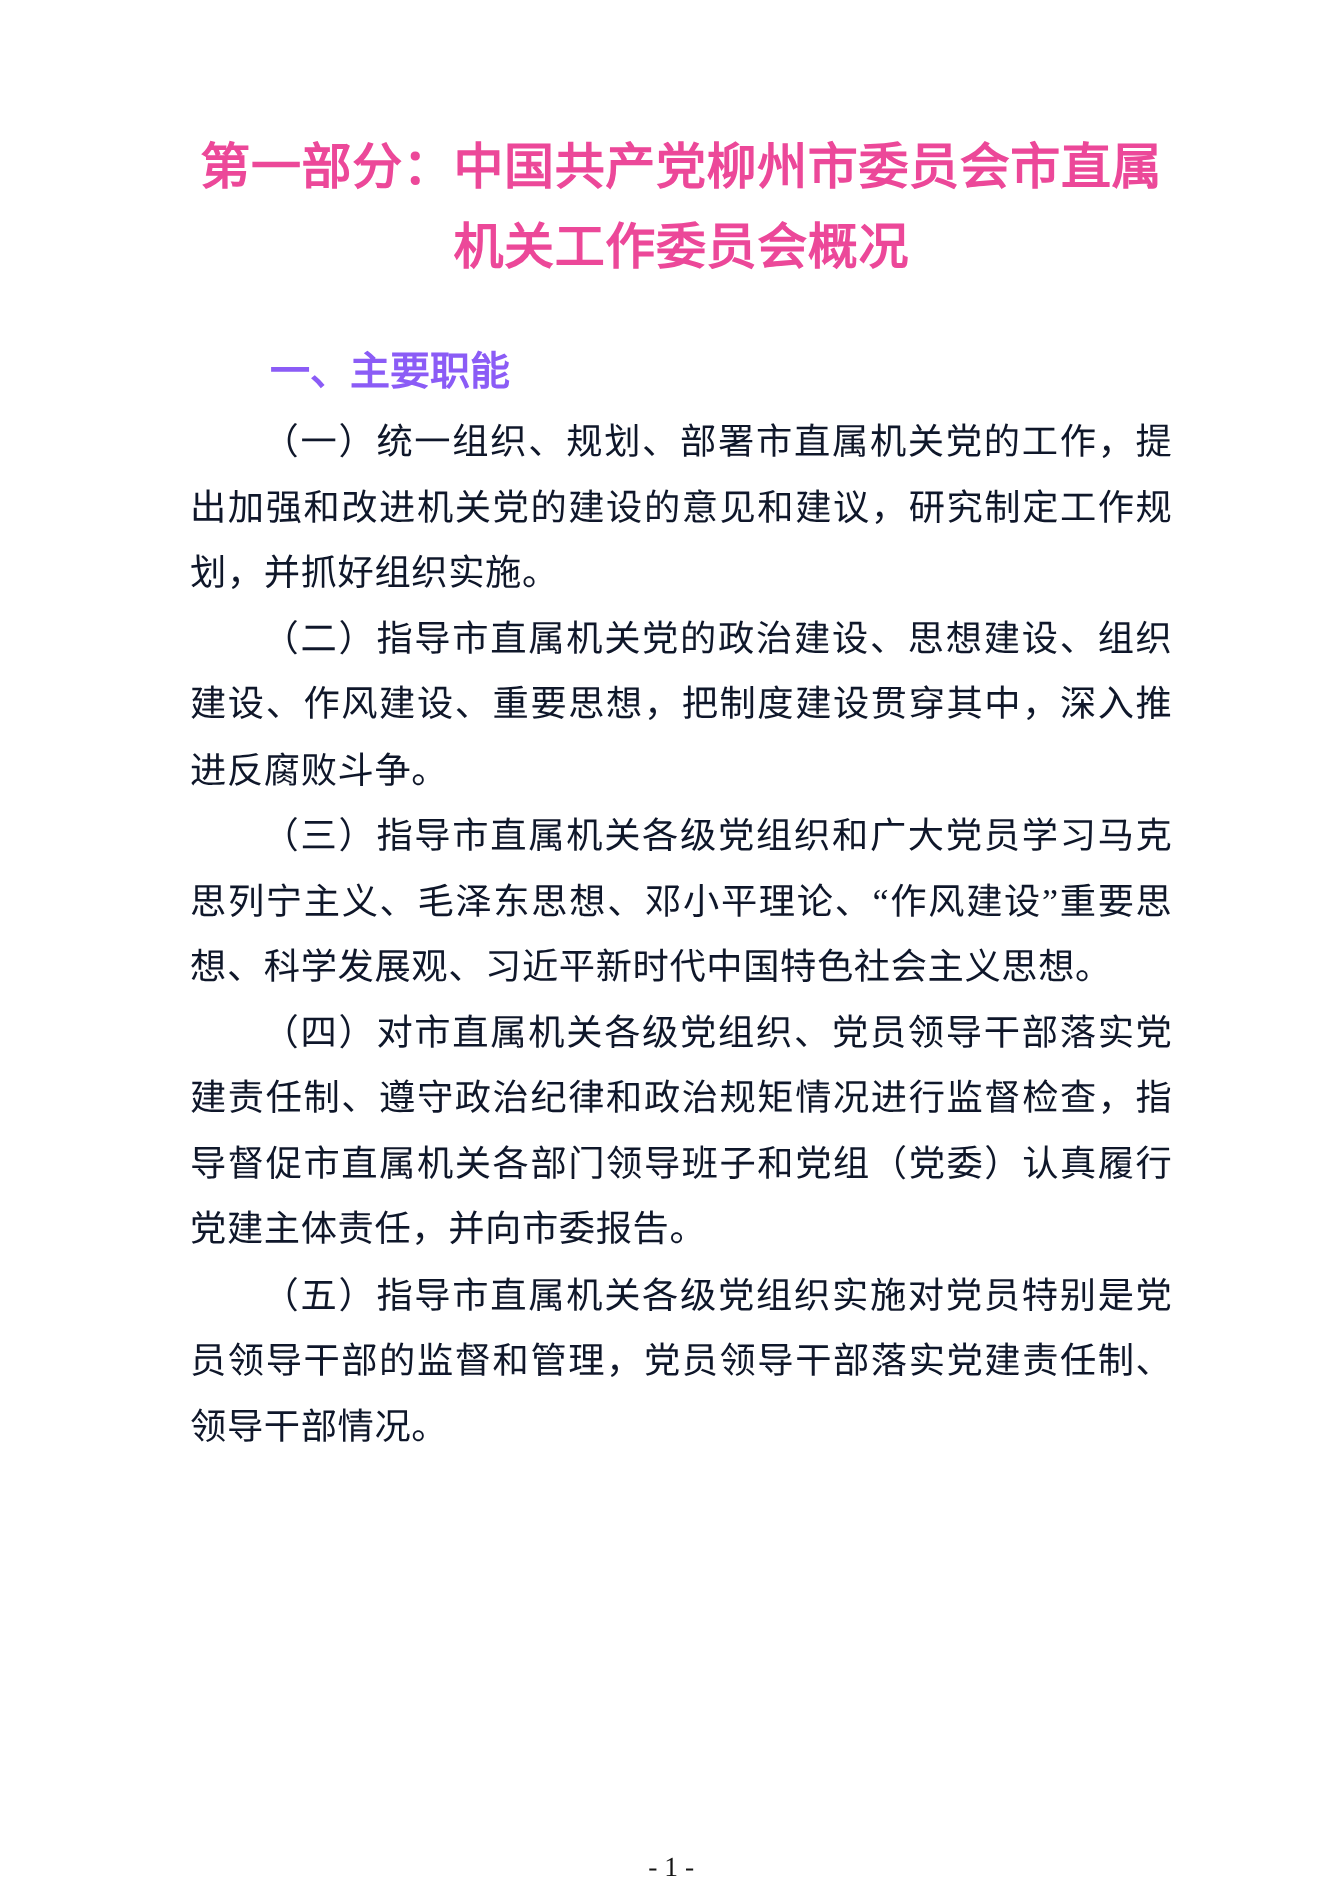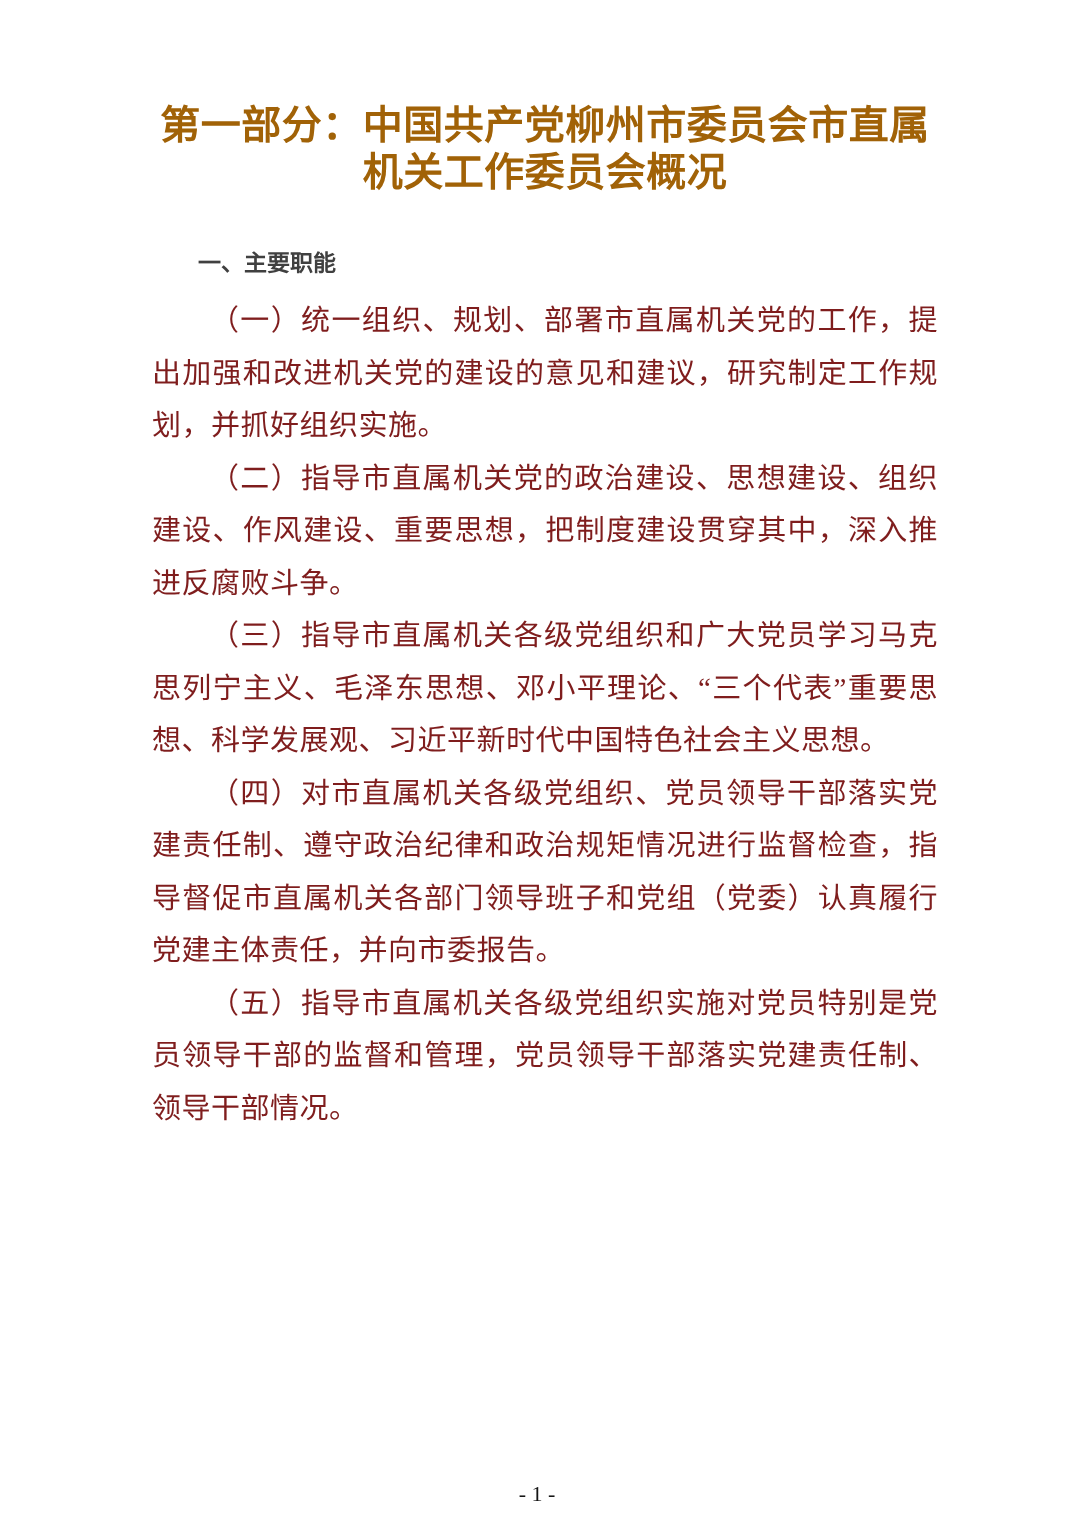--- a/index.html
+++ b/index.html
@@ -20,44 +20,44 @@
   }
   .content {
     padding: 0 136px 0 152px; 
   }
   .doc-title {
     margin: 102px 2px 0 2px;
     text-align: center;
     font-family: "DejaVu Sans", "Liberation Sans", sans-serif;
     font-weight: bold;
     font-size: 40px;
-    line-height: 47px;
+    line-height: 64px;
     letter-spacing: 0.5px;
-    color: #a16207;
+    color: #ec4899;
   }
   .section-heading {
     margin: 50px 0 0 0;
     text-indent: 2em;
     font-family: "DejaVu Sans", "Liberation Sans", sans-serif;
     font-weight: bold;
-    font-size: 23px;
+    font-size: 32px;
     line-height: 34px;
-    color: #404040;
+    color: #8b5cf6;
   }
   .body-text {
     margin-top: 14px;
   }
   .body-text p {
     margin: 0;
     font-size: 29px;
     line-height: 52.5px;
     text-align: justify;
     text-justify: inter-character;
     text-indent: 2em;
-    color: #7f1d1d;
+    color: #0f172a;
     letter-spacing: 0.5px;
   }
   .page-number {
     position: absolute;
     left: 0;
     right: 0;
     bottom: 14px;
     text-align: center;
     font-size: 22px;
     line-height: 24px;
@@ -71,21 +71,21 @@
 <div class="page">
   <div class="content">
 
     <h1 class="doc-title">第一部分：中国共产党柳州市委员会市直属机关工作委员会概况</h1>
 
     <h2 class="section-heading">一、主要职能</h2>
 
     <div class="body-text">
       <p>（一）统一组织、规划、部署市直属机关党的工作，提出加强和改进机关党的建设的意见和建议，研究制定工作规划，并抓好组织实施。</p>
       <p>（二）指导市直属机关党的政治建设、思想建设、组织建设、作风建设、重要思想，把制度建设贯穿其中，深入推进反腐败斗争。</p>
-      <p>（三）指导市直属机关各级党组织和广大党员学习马克思列宁主义、毛泽东思想、邓小平理论、“三个代表”重要思想、科学发展观、习近平新时代中国特色社会主义思想。</p>
+      <p>（三）指导市直属机关各级党组织和广大党员学习马克思列宁主义、毛泽东思想、邓小平理论、“作风建设”重要思想、科学发展观、习近平新时代中国特色社会主义思想。</p>
       <p>（四）对市直属机关各级党组织、党员领导干部落实党建责任制、遵守政治纪律和政治规矩情况进行监督检查，指导督促市直属机关各部门领导班子和党组（党委）认真履行党建主体责任，并向市委报告。</p>
       <p>（五）指导市直属机关各级党组织实施对党员特别是党员领导干部的监督和管理，党员领导干部落实党建责任制、领导干部情况。</p>
     </div>
 
   </div>
 
   <div class="page-number">- 1 -</div>
 </div>
 
 </body></html>

